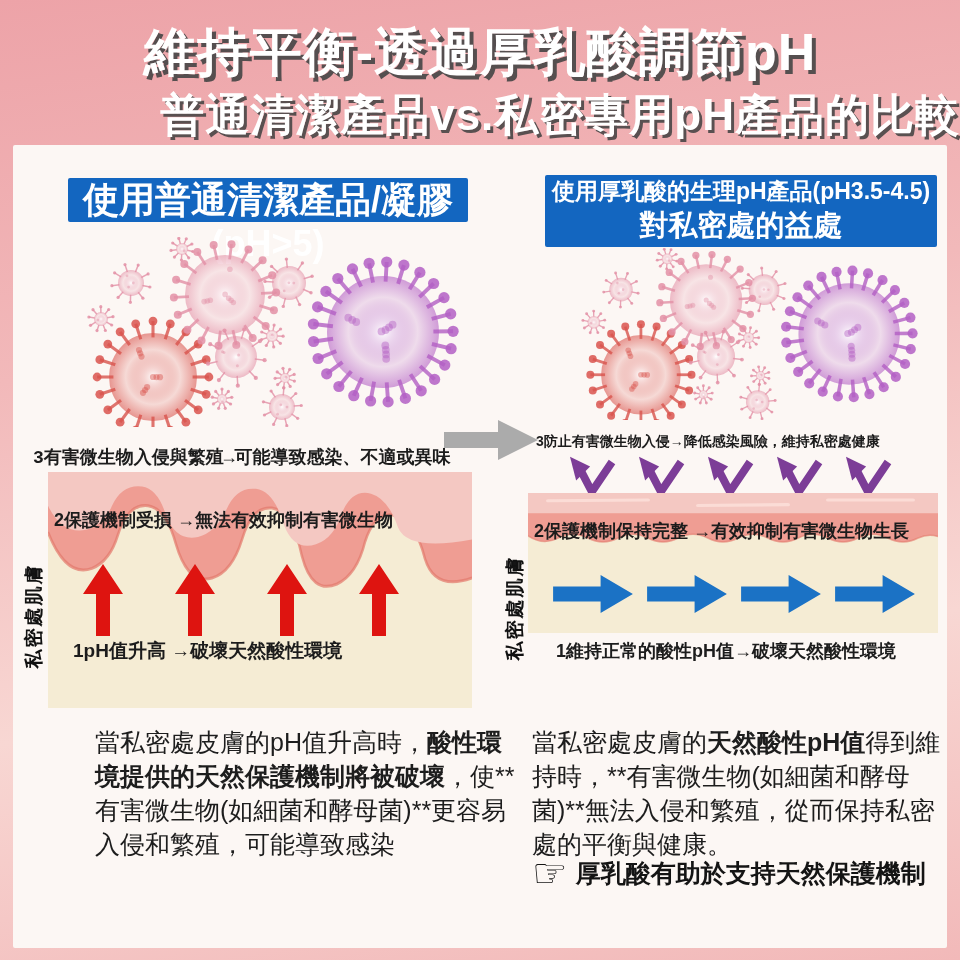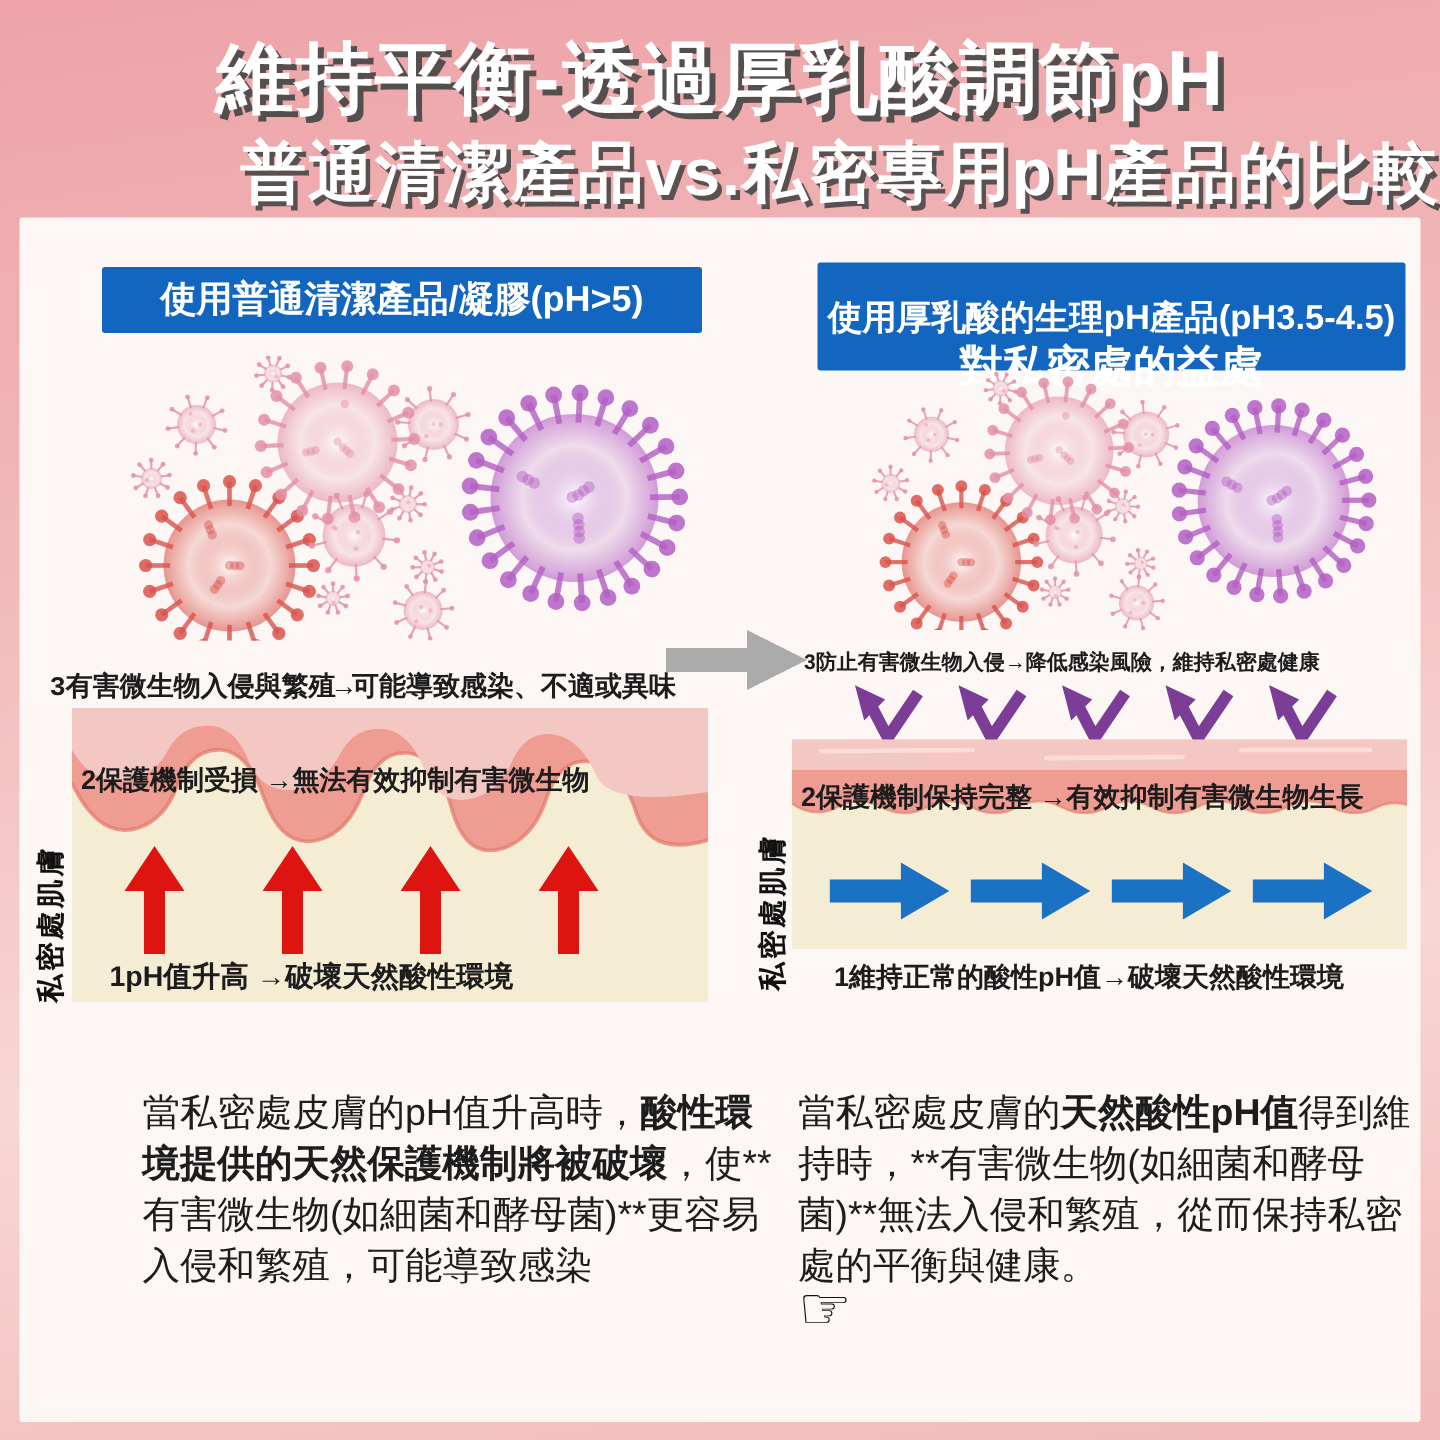--- a/index.html
+++ b/index.html
@@ -16,37 +16,37 @@
   .subtitle{
     position:absolute;left:0;top:86px;width:100%;text-align:right;
     font-size:44px;font-weight:700;color:#ffffff;letter-spacing:1px;
     text-shadow:3px 3px 0 rgba(72,70,70,0.9);
   }
   .panel{
     position:absolute;left:13px;top:145px;width:934px;height:803px;
     background:#fcf7f4;border-radius:2px;
   }
   .col-header{position:absolute;background:#1366c0;color:#ffffff;text-align:center;border-radius:2px;}
-  .col-header.left{left:55px;top:33px;width:400px;height:44px;font-size:24px;font-weight:700;line-height:44px;}
-  .col-header.right{left:532px;top:30px;width:392px;height:72px;padding-top:20px;box-sizing:border-box;}
+  .col-header.left{left:55px;top:33px;width:400px;height:44px;font-size:36px;font-weight:700;line-height:44px;}
+  .col-header.right{left:532px;top:30px;width:392px;height:72px;padding-top:0;box-sizing:border-box;}
   .ch-line1{font-size:23px;font-weight:700;line-height:33px;}
   .ch-line2{font-size:29px;font-weight:700;line-height:35px;}
   .virus{position:absolute;}
   .virus-l{left:40px;top:92px;width:420px;height:190px;}
   .virus-r{left:525px;top:103px;width:405px;height:172px;}
   .step{position:absolute;color:#1c1c1c;font-weight:600;white-space:nowrap;}
   .l3{left:20px;top:300px;font-size:18px;font-family:Liberation Mono, monospace;}
   .r3{left:523px;top:288px;font-size:14px;}
   .compare-arrow{position:absolute;left:431px;top:273px;width:94px;height:44px;}
   .deflect-row{
     position:absolute;left:550px;top:311px;width:332px;height:40px;
     display:flex;justify-content:space-between;align-items:flex-start;
   }
   .skin{position:absolute;}
-  .skin-l{left:35px;top:327px;width:424px;height:196px;}
+  .skin-l{left:35px;top:327px;width:424px;height:236px;}
   .skin-r{left:515px;top:348px;width:410px;height:140px;}
   .skin-bg{position:absolute;left:0;top:0;width:100%;height:100%;}
   .l2{left:6px;top:36px;font-size:18px;}
   .r2{left:6px;top:26px;font-size:18px;}
   .l1{left:25px;top:166px;font-size:19px;}
   .r1{left:28px;top:146px;font-size:18px;}
   .arrow-row{position:absolute;display:flex;justify-content:space-between;}
   .red-row{left:35px;top:92px;width:316px;height:72px;}
   .blue-row{left:25px;top:82px;width:362px;height:40px;}
   .arrow-row span{display:block;line-height:0;}
@@ -985,16 +985,17 @@
     </div>
 
     <div class="vlabel vl">私密處肌膚</div>
     <div class="vlabel vr">私密處肌膚</div>
 
     <div class="para para-l"><span>當私密處皮膚的pH值升高時，</span><span class="bold">酸性環境提供的天然保護機制將被破壞</span><span>，使**有害微生物(如細菌和酵母菌)**更容易入侵和繁殖，可能導致感染</span></div>
     <div class="para para-r"><span>當私密處皮膚的</span><span class="bold">天然酸性pH值</span><span>得到維持時，**有害微生物(如細菌和酵母菌)**無法入侵和繁殖，從而保持私密處的平衡與健康。</span></div>
 
     <div class="footnote">
       <span class="hand">☞</span>
+      <span class="footnote-text">厚乳酸有助於支持天然保護機制</span>
     </div>
 
   </div>
 </div>
 
 </body></html>

